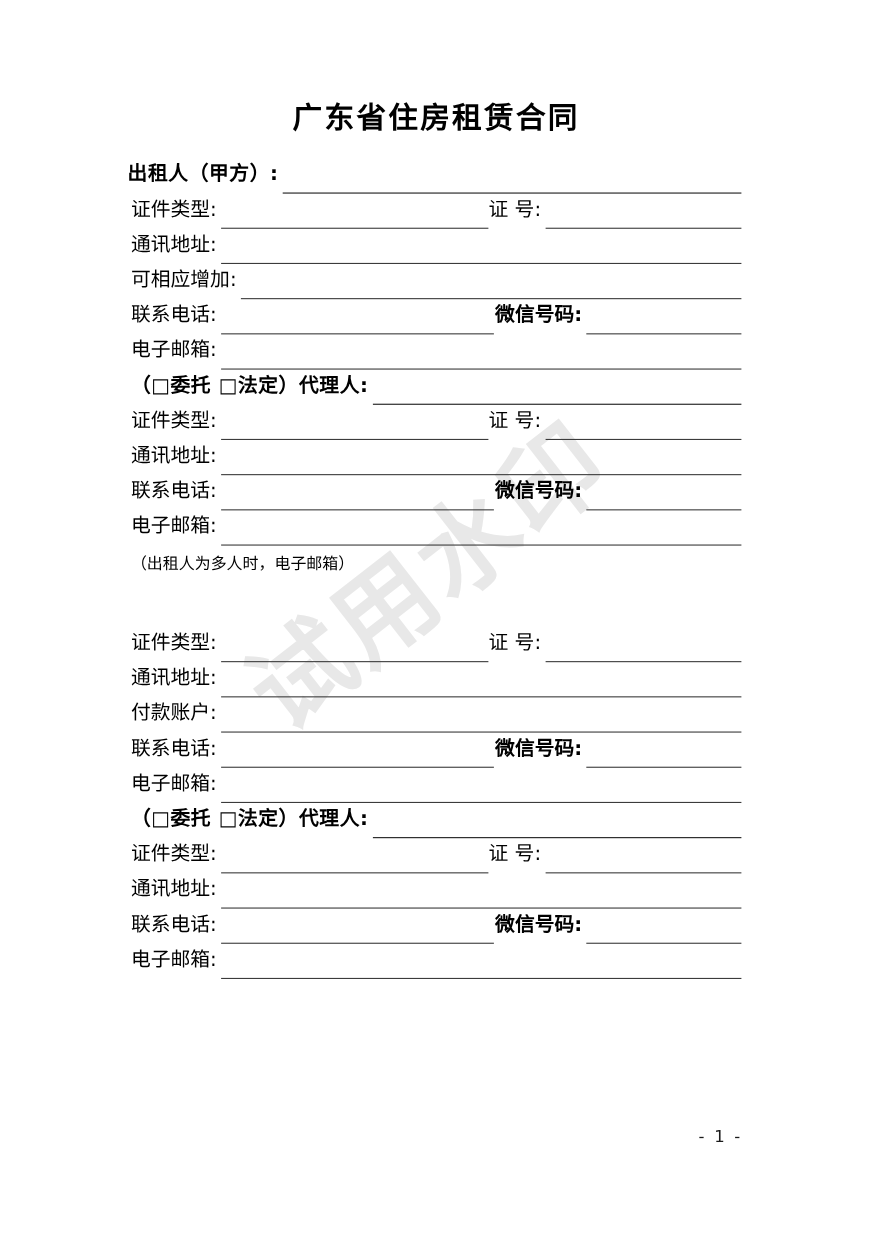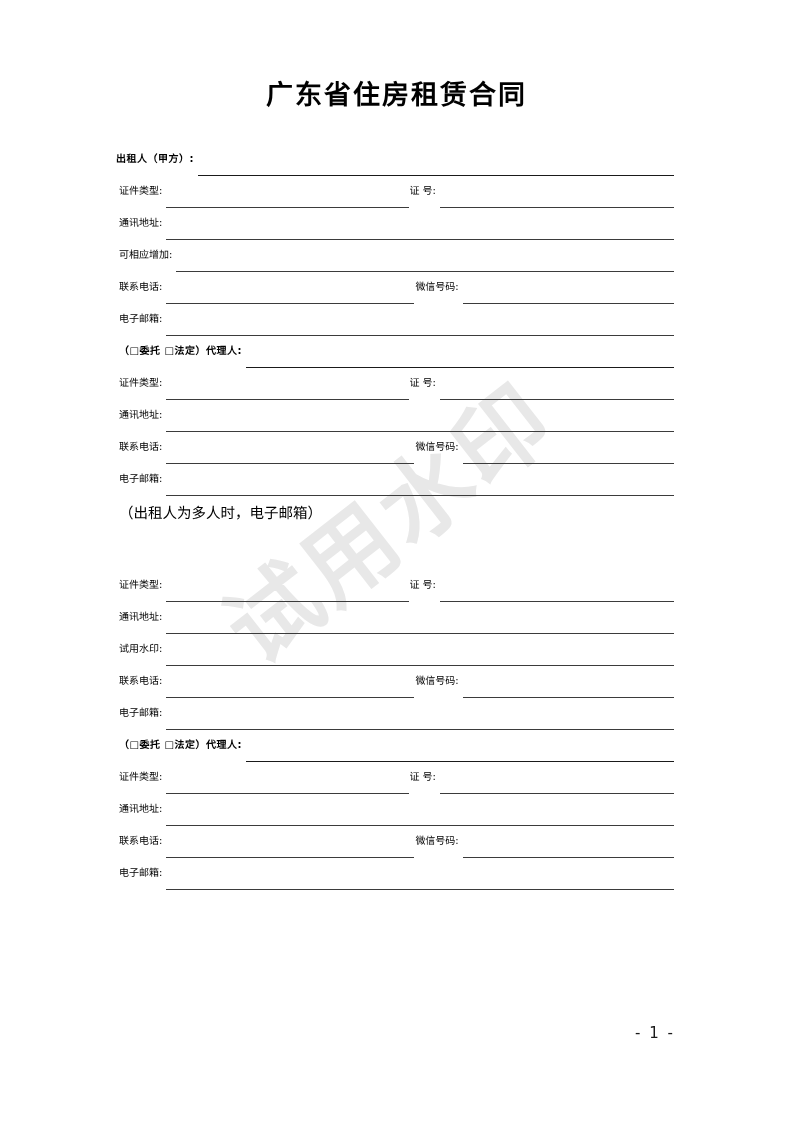--- a/index.html
+++ b/index.html
@@ -42,21 +42,21 @@
     white-space: nowrap;
     transform: rotate(-38deg);
     transform-origin: 50% 50%;
     user-select: none;
   }
 
   
   .doc-title {
     position: absolute;
     left: 0;
-    top: 78px;
+    top: 91px;
     width: 793px;
     text-align: center;
     font-size: 27px;
     font-weight: 700;
     letter-spacing: 2px;
     line-height: 34px;
     z-index: 3;
   }
 
   
@@ -66,21 +66,21 @@
     top: 148px;
     width: 558px;
     z-index: 2;
   }
 
   .row {
     position: relative;
     height: 32px;
     display: flex;
     align-items: baseline;
-    font-size: 10px;
+    font-size: 18px;
     line-height: 22px;
     white-space: nowrap;
   }
 
   .lbl {
     flex: 0 0 auto;
   }
   .lbl.bold {
     font-weight: 700;
     letter-spacing: 0.5px;
@@ -116,20 +116,21 @@
     border-bottom-width: 1.6px;
     border-bottom-color: #1a1a1a;
   }
 
   .mid-lbl {
     flex: 0 0 auto;
     padding-left: 0;
   }
   .mid-lbl.spaced {
     padding-left: 1px;
+    font-weight: bold;
   }
 
   .note {
     position: relative;
     height: 32px;
     font-size: 14.5px;
     line-height: 26px;
     padding-left: 3px;
     white-space: nowrap;
   }
@@ -238,21 +239,21 @@
       <span class="mid-lbl">证        号:</span>
       <span class="fill idno"></span>
     </div>
 
     <div class="row">
       <span class="lbl indent">通讯地址:</span>
       <span class="fill"></span>
     </div>
 
     <div class="row">
-      <span class="lbl indent">试用水印:</span>
+      <span class="lbl indent">付款账户:</span>
       <span class="fill"></span>
     </div>
 
     <div class="row">
       <span class="lbl indent">联系电话:</span>
       <span class="fill half"></span>
       <span class="mid-lbl spaced">微信号码:</span>
       <span class="fill half2"></span>
     </div>
 

